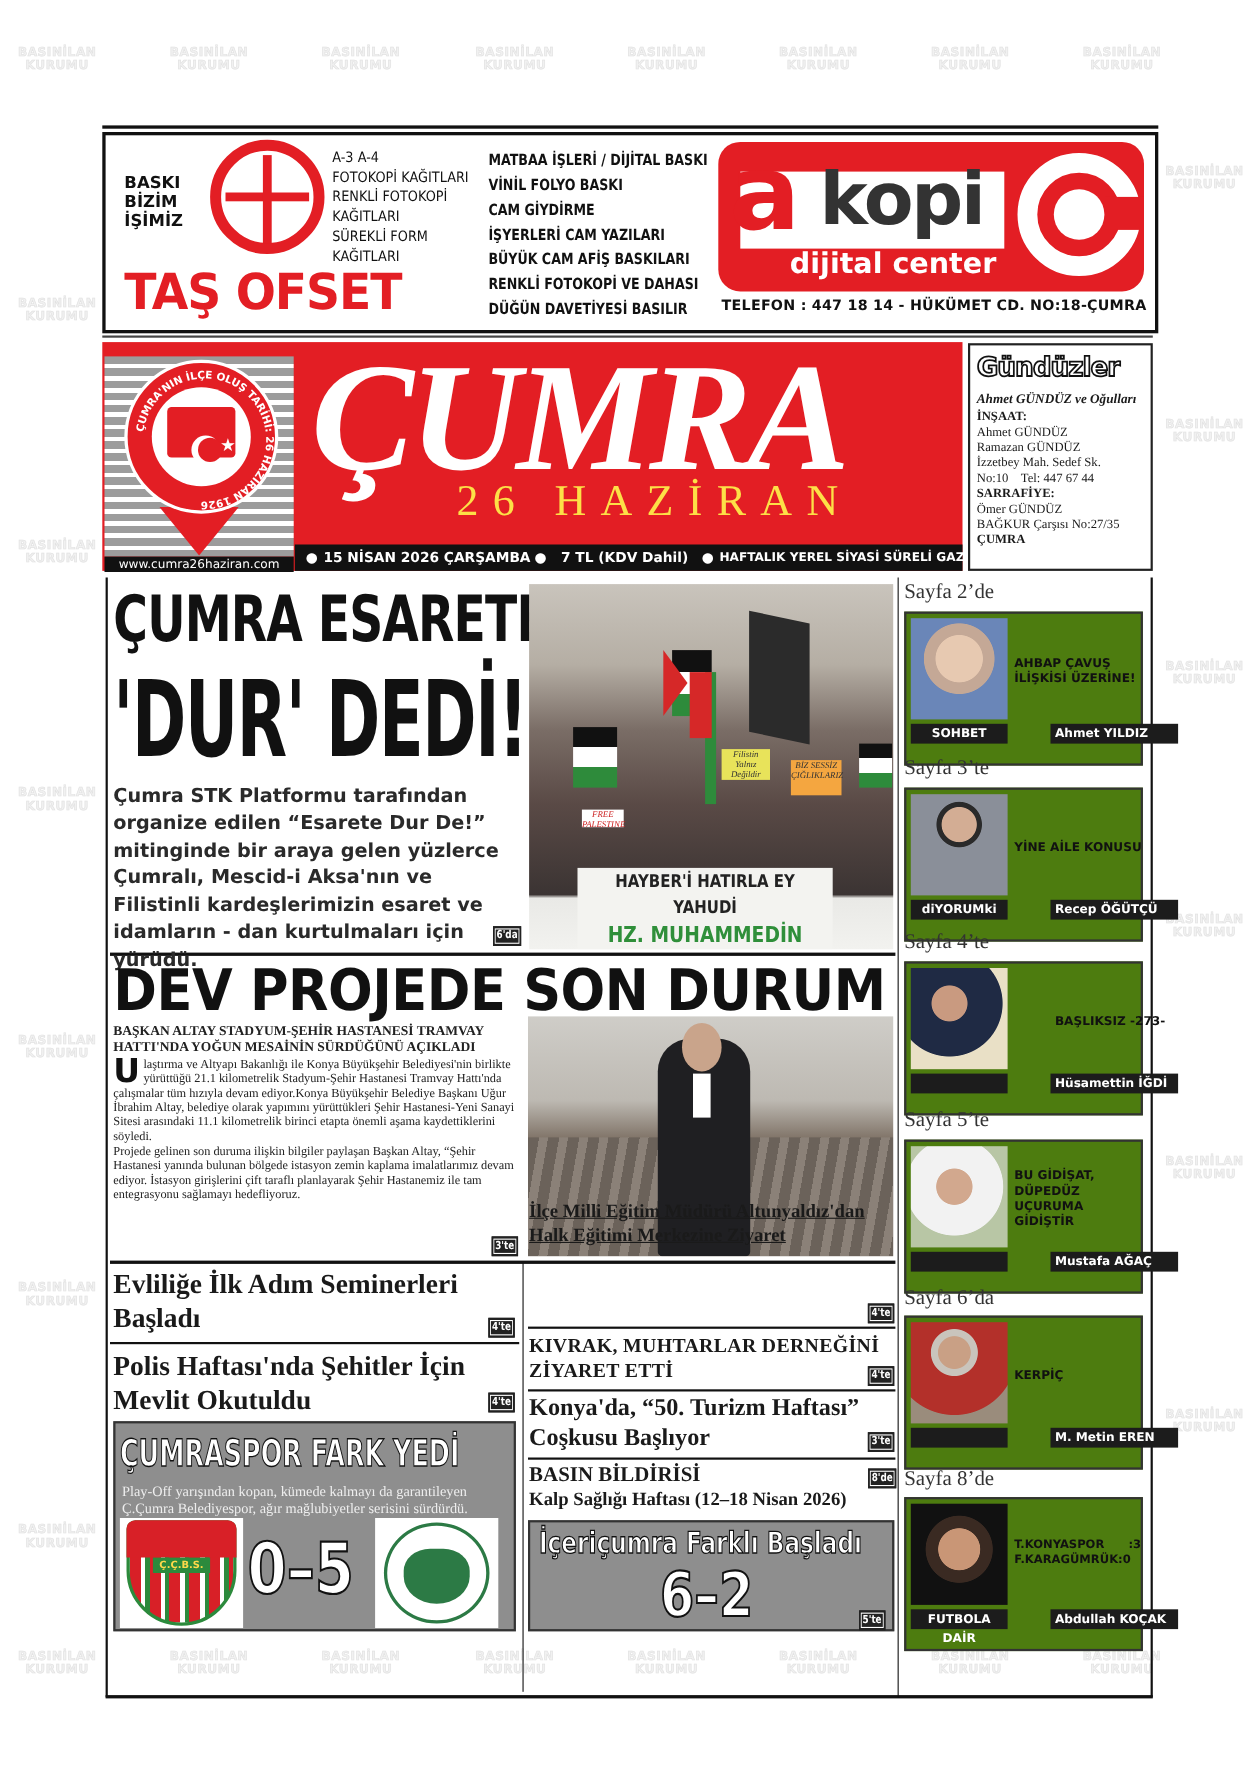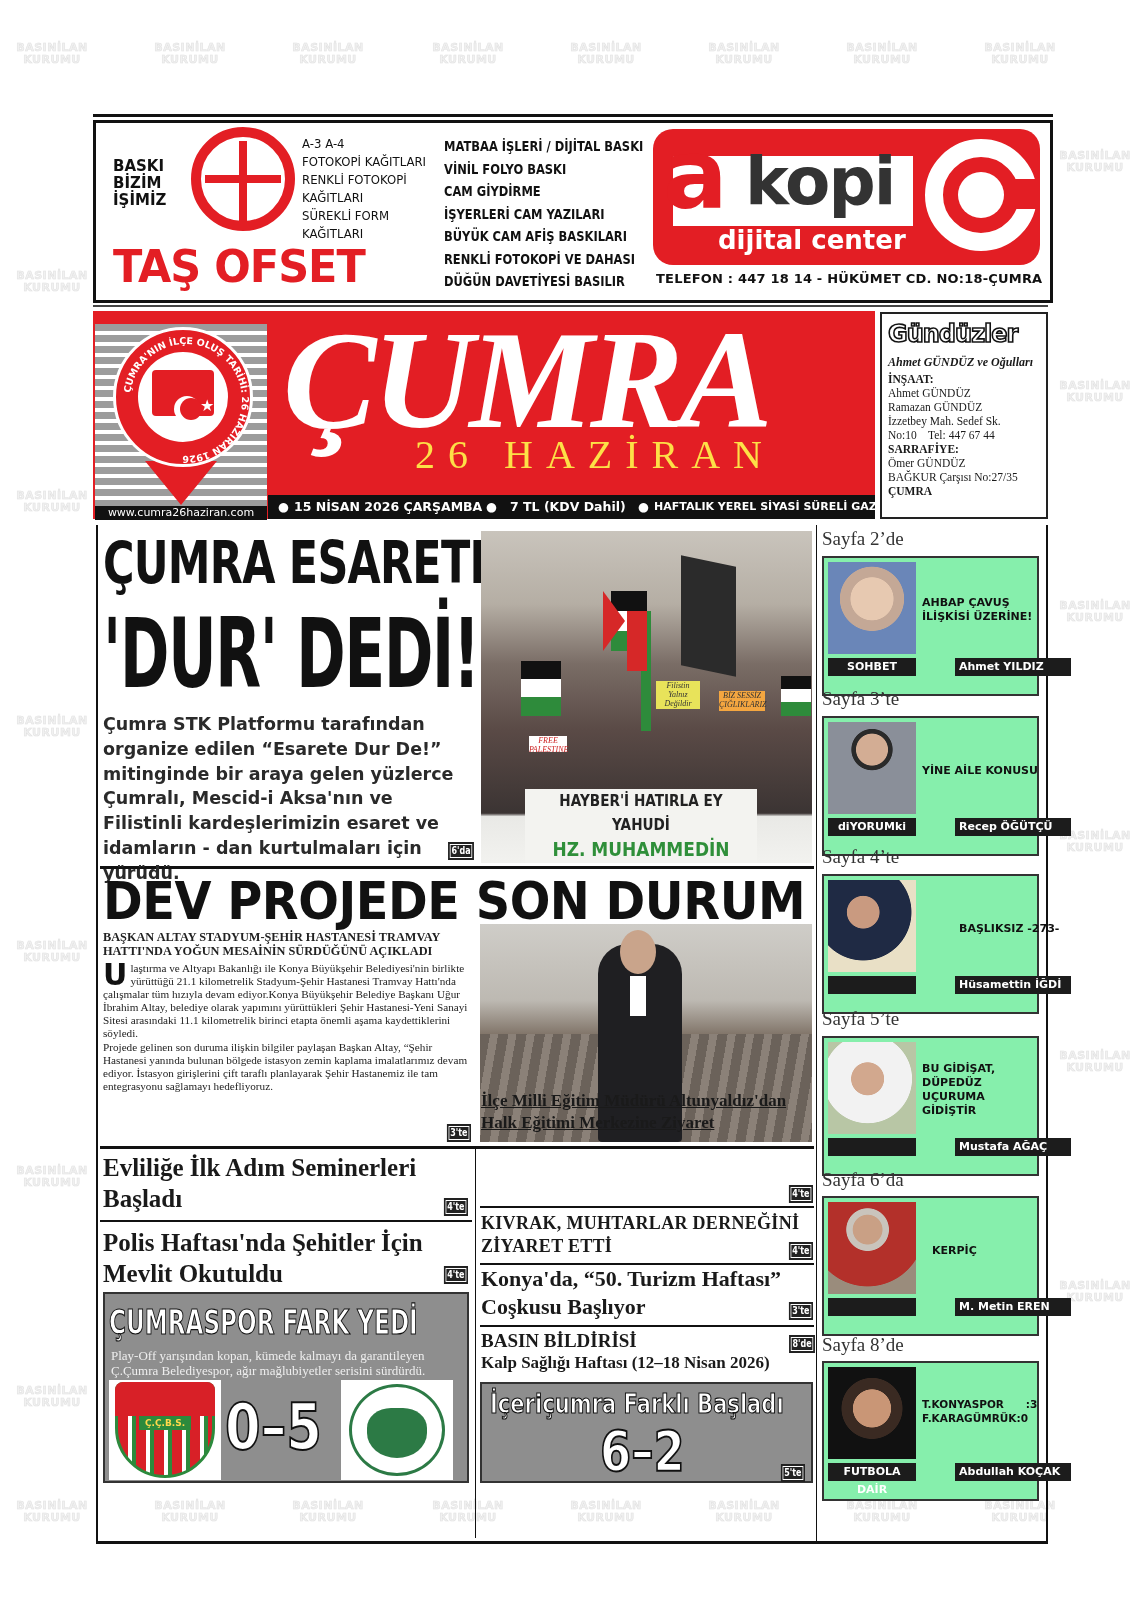--- a/index.html
+++ b/index.html
@@ -88,21 +88,21 @@
   .score-desc { position: absolute; font-family: "Liberation Serif", serif; color: #eee; font-size: 13px; line-height: 15px; }
   .score-num { position: absolute; font-family: "DejaVu Sans", sans-serif; font-weight: bold; color: #fff; -webkit-text-stroke: 2px #111; white-space: nowrap; transform-origin: left top; }
   .club-logo { position: absolute; width: 112px; height: 100px; background: #fff; }
   .crest { position: absolute; left: 6px; top: 2px; width: 100px; height: 96px; border-radius: 8px 8px 50px 50px; background: repeating-linear-gradient(90deg, #d82027 0 10px, #fff 10px 14px, #2c8a3c 14px 18px); border: 3px solid #2c8a3c; }
   .crest-top { position: absolute; left: 6px; top: 2px; width: 100px; height: 34px; background: #d82027; border-radius: 8px 8px 0 0; }
   .seal-green { position: absolute; left: 8px; top: 4px; width: 96px; height: 92px; border-radius: 50%; border: 3px solid #2c7a45; }
   .seal-green-in { position: absolute; left: 26px; top: 28px; width: 60px; height: 50px; background: #2c7a45; border-radius: 40% 40% 50% 50%; }
 
   
   .col-head { position: absolute; left: 822px; font-family: "Liberation Serif", serif; font-size: 19px; color: #333; }
-  .col-card { position: absolute; left: 822px; width: 217px; height: 140px; border: 2px solid #333; background: #86efac; }
+  .col-card { position: absolute; left: 822px; width: 217px; height: 140px; border: 2px solid #333; background: #4d7c0f; }
   .col-photo { position: absolute; left: 4px; top: 4px; width: 88px; height: 92px; }
   .col-title { position: absolute; left: 98px; width: 118px; font-family: "DejaVu Sans", sans-serif; font-weight: bold; font-size: 11px; line-height: 14px; color: #111; }
   .col-tag { position: absolute; left: 4px; top: 100px; width: 88px; height: 18px; background: #1c1c1c; color: #fff; font-family: "DejaVu Sans", sans-serif; font-weight: bold; font-size: 11px; line-height: 18px; text-align: center; }
   .col-author { position: absolute; left: 96px; top: 100px; width: 116px; height: 18px; background: #1c1c1c; color: #fff; font-family: "DejaVu Sans", sans-serif; font-weight: bold; font-size: 11px; line-height: 18px; padding-left: 4px; white-space: nowrap; overflow: hidden; margin-left: 35px; }
 </style>
 </head>
 <body>
 
 <div id="wm-layer">
     <div class="wm" style="left:12px;top:42px;">
@@ -327,21 +327,21 @@
 
 <div class="photo photo-protest">
   <div class="ph-flag" style="left:130px; top:60px; width:36px; height:60px; background:linear-gradient(#111 0 33%, #fff 33% 66%, #2e8b3b 66%);"></div>
   <div class="ph-flag" style="left:122px; top:60px; width:0; height:0; border-top:30px solid transparent; border-bottom:30px solid transparent; border-left:22px solid #d62828;"></div>
   <div class="ph-flag" style="left:40px; top:130px; width:40px; height:55px; background:linear-gradient(#111 0 33%, #fff 33% 66%, #2e8b3b 66%);"></div>
   <div class="ph-flag" style="left:160px; top:80px; width:10px; height:120px; background:#2e8b3b;"></div>
   <div class="ph-flag" style="left:146px; top:80px; width:20px; height:60px; background:#d62828;"></div>
   <div class="ph-flag" style="left:200px; top:30px; width:55px; height:110px; background:#2b2b2b; transform:skewY(12deg);"></div>
   <div class="ph-flag" style="left:300px; top:145px; width:30px; height:40px; background:linear-gradient(#111 0 33%, #fff 33% 66%, #2e8b3b 66%);"></div>
   <div class="ph-sign" style="left:175px; top:150px; width:44px; height:28px; background:#e8e35a;">Filistin Yalnız Değildir</div>
-  <div class="ph-sign" style="left:238px; top:160px; width:46px; height:20px; background:#f4a640;">BİZ SESSİZ ÇIĞLIKLARIZ</div>
+  <div class="ph-sign" style="left:238px; top:160px; width:46px; height:32px; background:#f4a640;">BİZ SESSİZ ÇIĞLIKLARIZ</div>
   <div class="ph-sign" style="left:48px; top:205px; width:38px; height:16px; background:#fff; color:#c22;">FREE PALESTINE</div>
   <div class="ph-banner">
     <div class="l1">HAYBER'İ HATIRLA EY YAHUDİ</div>
     <div class="l2">HZ. MUHAMMEDİN</div>
     <div class="l3">ORDUSU GELECEK</div>
   </div>
 </div>
 
 <div class="h-dev">DEV PROJEDE SON DURUM</div>
 <div class="dev-sub">BAŞKAN ALTAY STADYUM-ŞEHİR HASTANESİ TRAMVAY HATTI'NDA YOĞUN MESAİNİN SÜRDÜĞÜNÜ AÇIKLADI</div>
@@ -453,21 +453,21 @@
 <div class="col-card" style="top:1036px;">
   <div class="col-photo" style="background:radial-gradient(circle at 45% 40%, #d2a88e 0 22%, #f2f2f2 23% 60%, #b8c6a5 61%);"></div>
   <div class="col-title" style="top:24px;">BU GİDİŞAT, DÜPEDÜZ UÇURUMA GİDİŞTİR</div>
   <div class="col-tag"></div>
   <div class="col-author">Mustafa AĞAÇ</div>
 </div>
 
 <div class="col-head" style="top:1169px;">Sayfa 6’da</div>
 <div class="col-card" style="top:1196px;">
   <div class="col-photo" style="background:radial-gradient(circle at 45% 30%, #c9a085 0 18%, #c9c4bc 19% 26%, #b3302a 27% 70%, #9a8c7c 71%);"></div>
-  <div class="col-title" style="top:46px;margin-left:10px;">KERPİÇ</div>
+  <div class="col-title" style="top:46px;">KERPİÇ</div>
   <div class="col-tag"></div>
   <div class="col-author">M. Metin EREN</div>
 </div>
 
 <div class="col-head" style="top:1334px;">Sayfa 8’de</div>
 <div class="col-card" style="top:1361px;">
   <div class="col-photo" style="background:radial-gradient(circle at 50% 45%, #c99676 0 28%, #3a2a22 29% 45%, #111 46%);"></div>
   <div class="col-title" style="top:34px; font-size:10.5px;">
     <div style="white-space:pre;">T.KONYASPOR      :3</div>
     <div>F.KARAGÜMRÜK:0</div>

